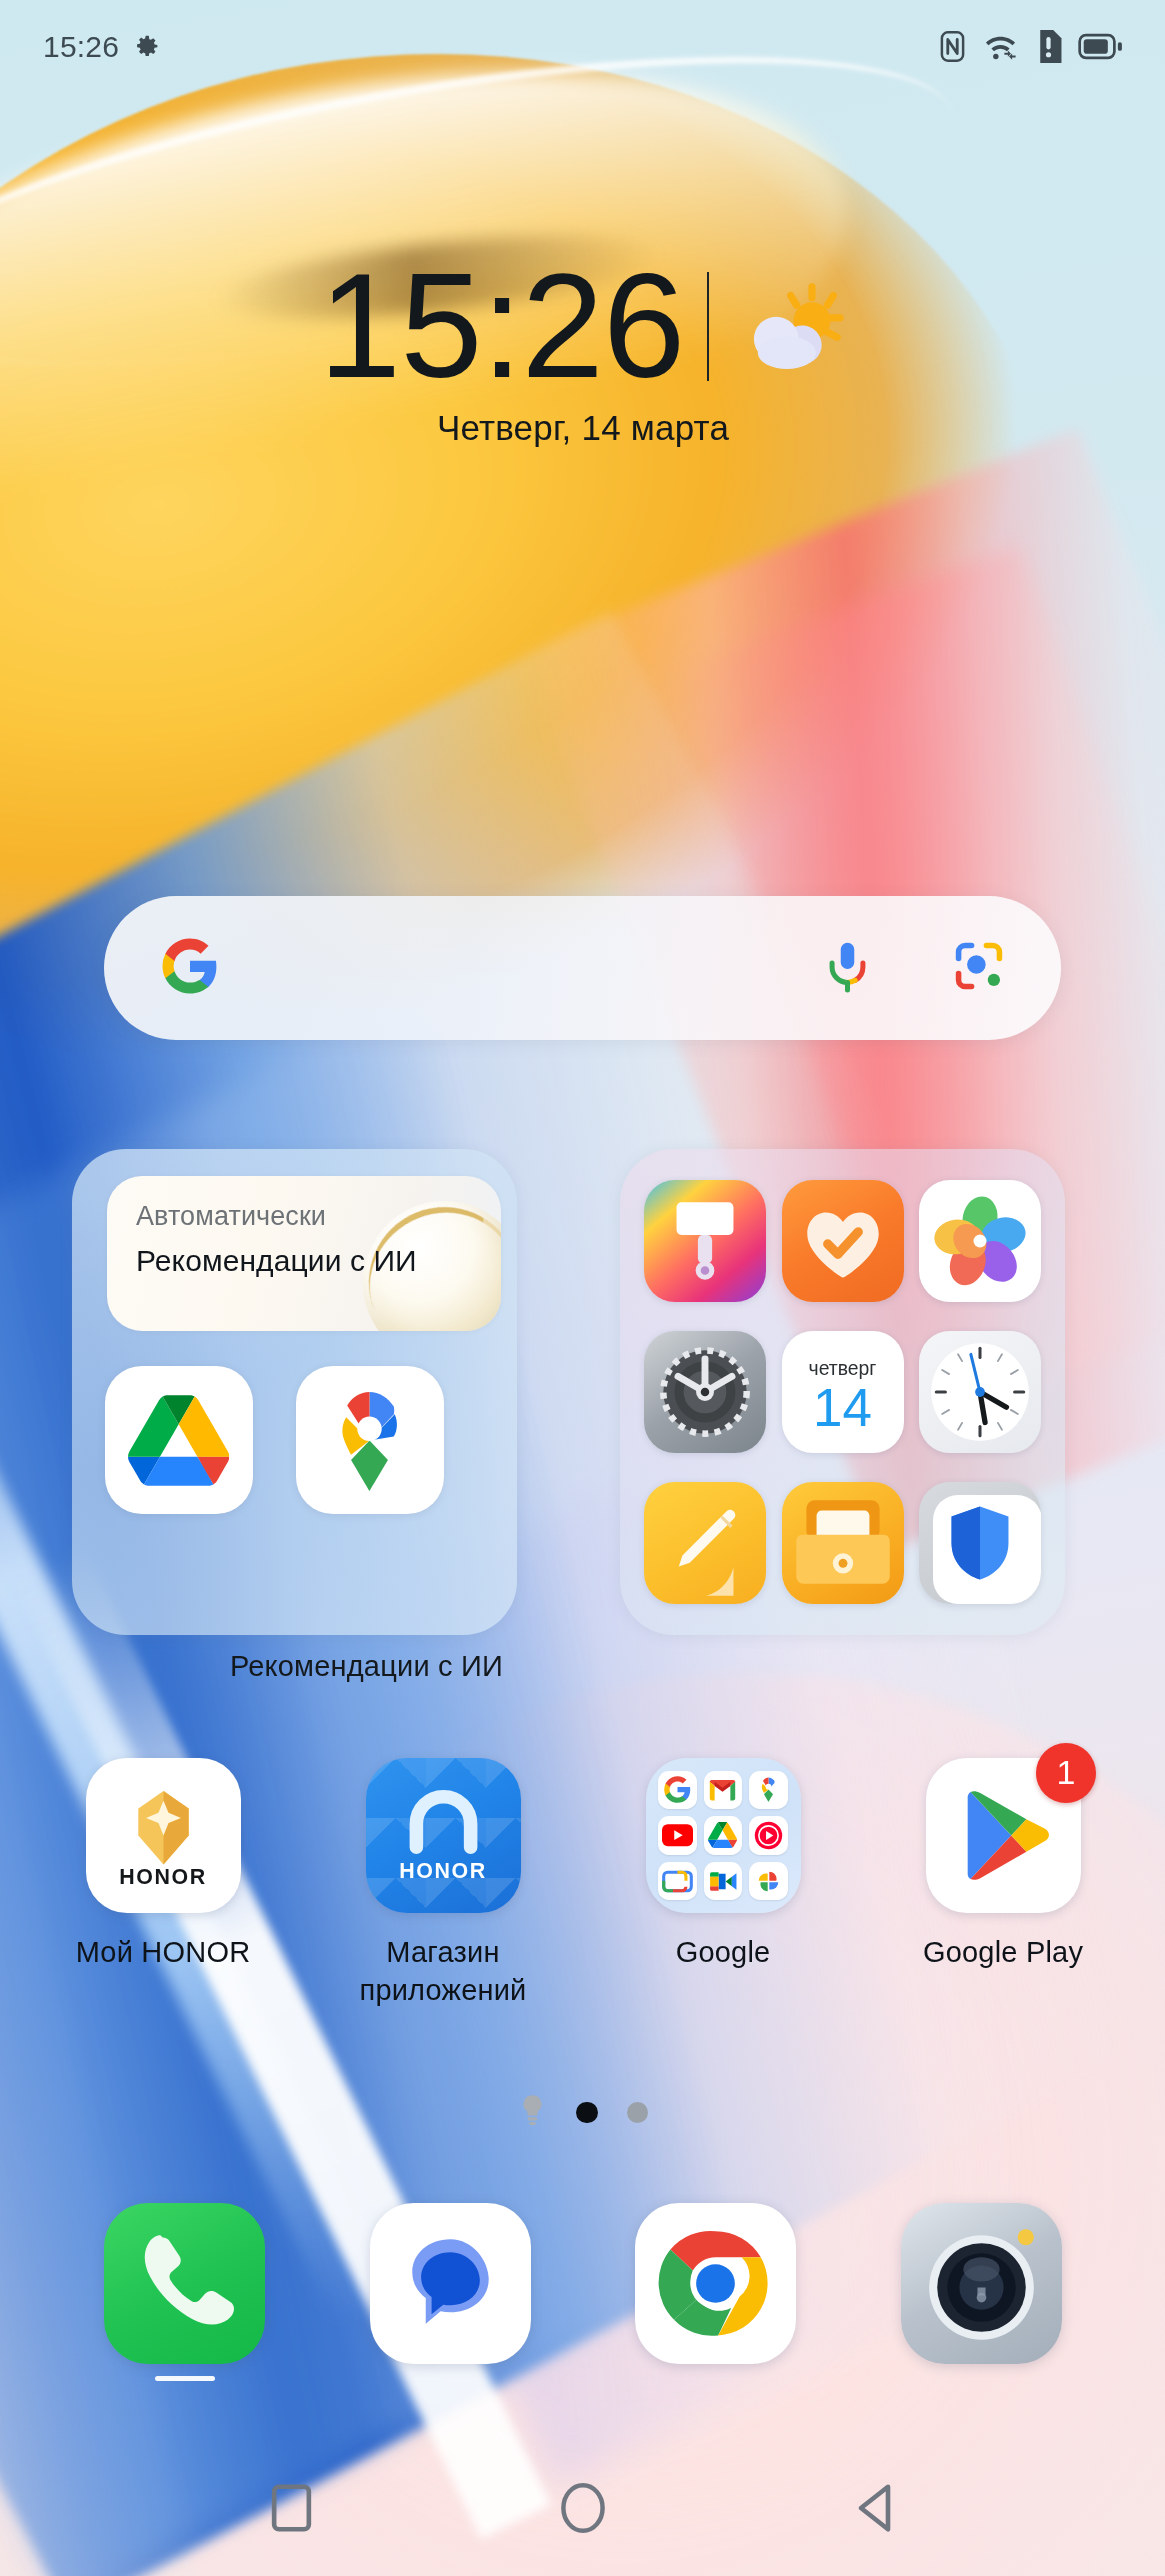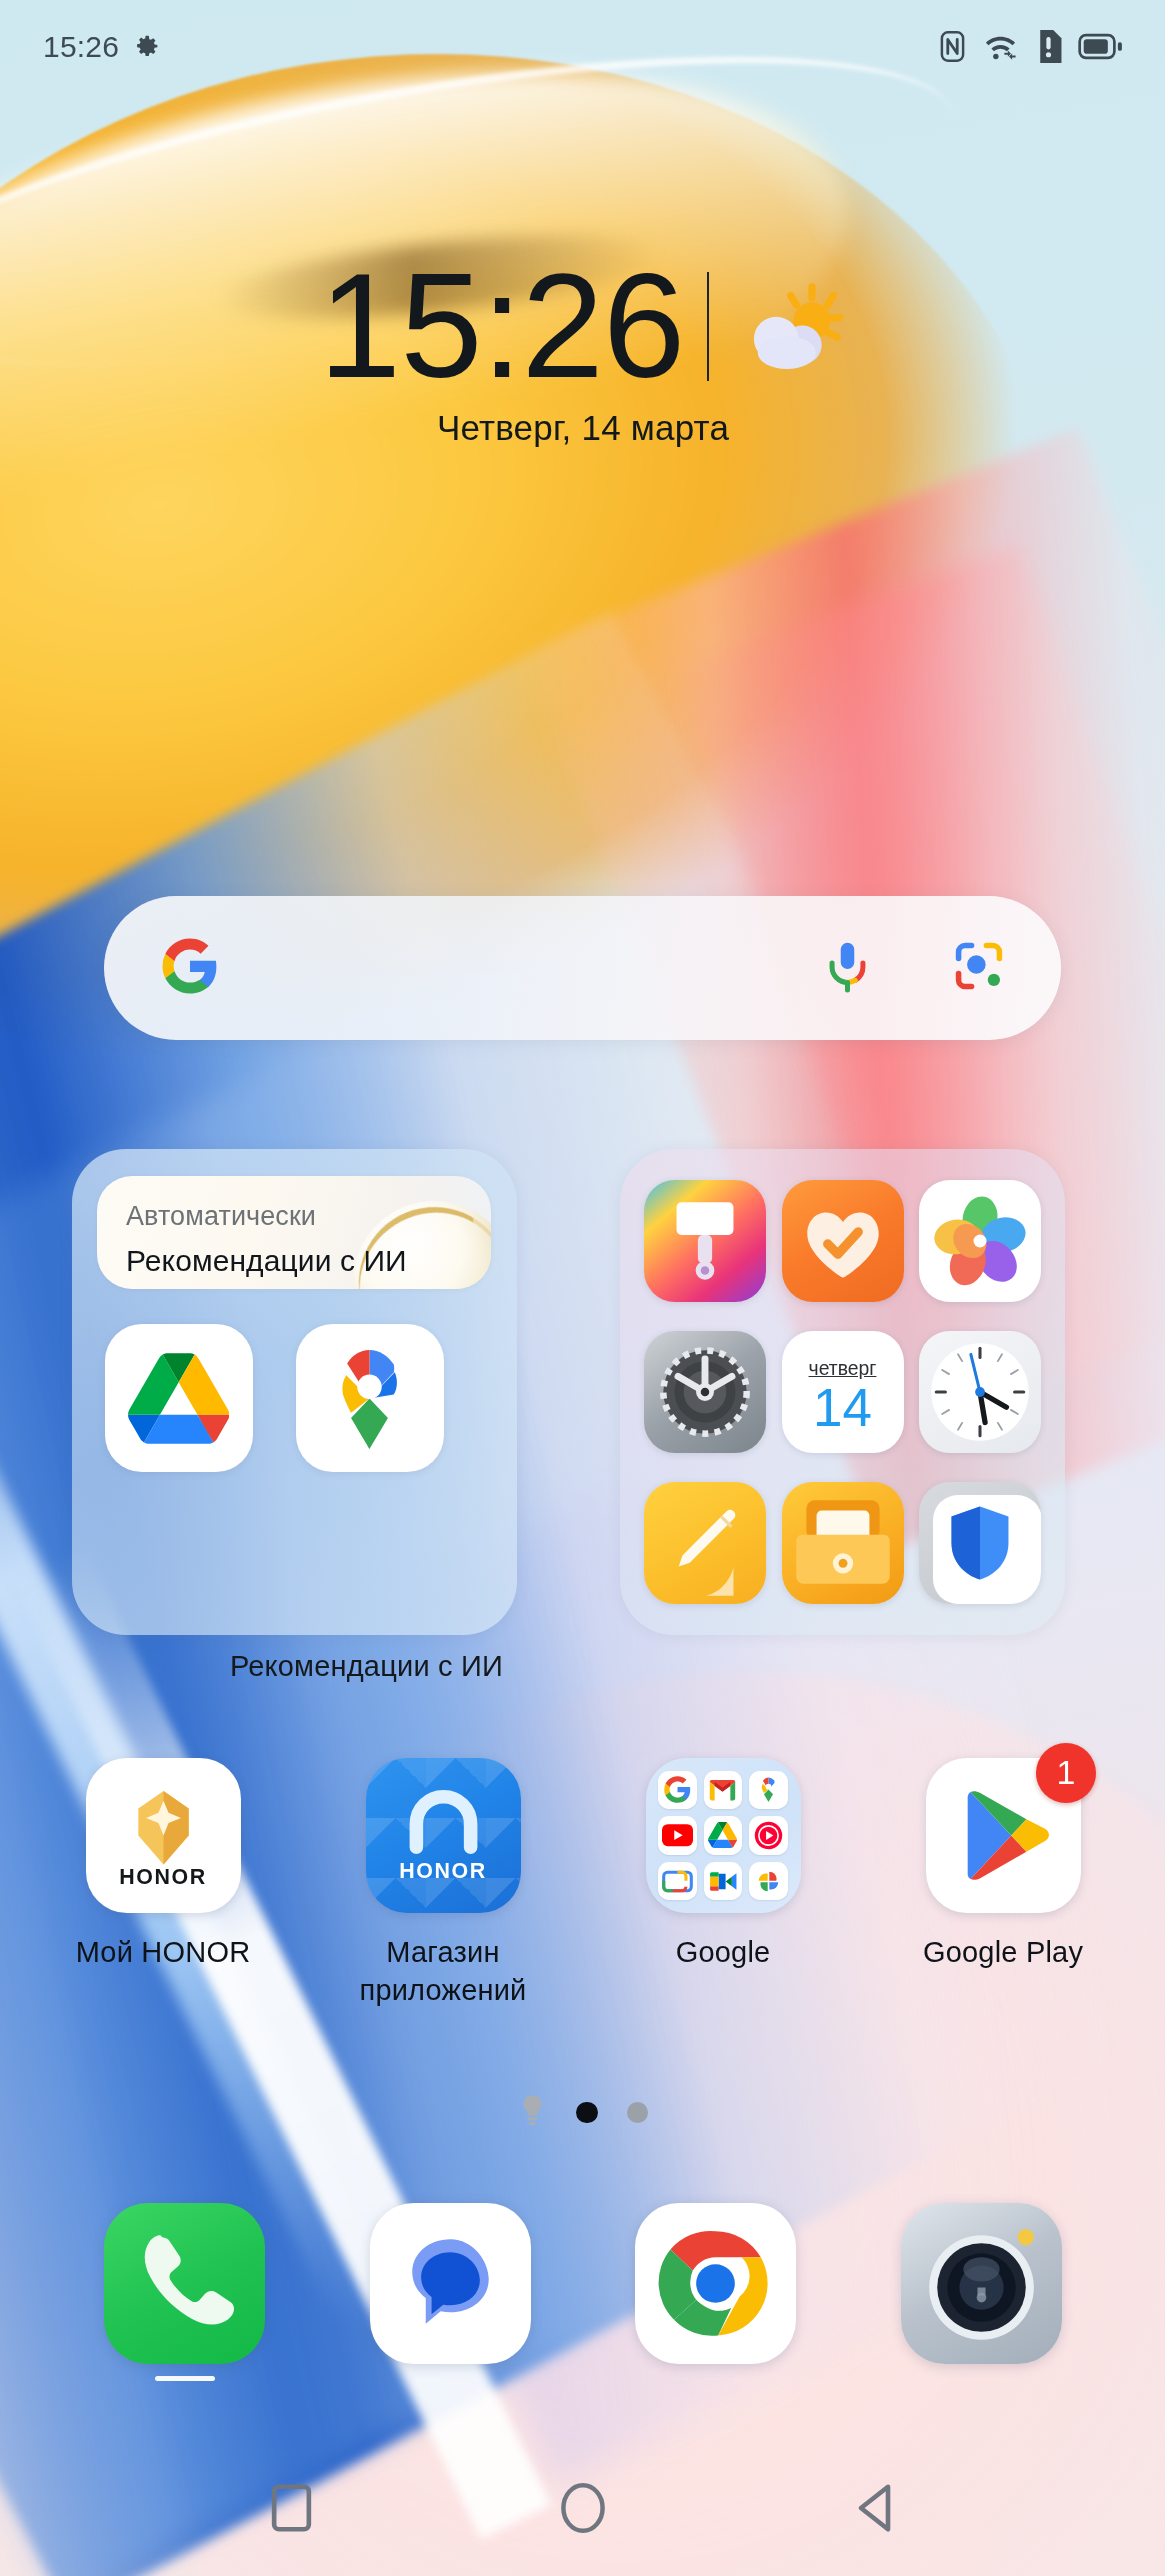--- a/index.html
+++ b/index.html
@@ -171,25 +171,26 @@
   }
   .stack-label {
     position:absolute; width:100%; text-align:center;
     font-size:29px; color:#14191d; letter-spacing:0.2px;
   }
 
   
   #ai-stack { left:72px; top:0; }
   #ai-tile { width:445px; height:486px; padding:27px 25px; }
   #ai-card {
-    width:394px; height:113px; border-radius:35px;
+    width:394px; height:155px; border-radius:35px;
     background:linear-gradient(105deg,#fdfbf5 0%, #fdf9f1 40%, #f6f3ef 72%, #eef1f5 100%);
     position:relative; overflow:hidden;
     padding:25px 29px 0 29px;
     box-shadow:0 1px 5.8px rgba(120,120,130,0.08);
+    margin-left:10px;
   }
   .ai-bubble {
     position:absolute; right:-25px; top:25px; width:163px; height:163px; border-radius:50%;
     background:radial-gradient(circle at 34% 28%, #ffffff 0%, #fdfaf0 34%, #f3ead0 56%, rgba(226,206,150,0.55) 76%, rgba(255,255,255,0) 92%);
     box-shadow:inset -7.8px -9.7px 21.4px rgba(196,166,90,0.35), inset 5.8px 7.8px 17.5px rgba(255,255,255,0.9);
   }
   .ai-bubble::after {
     content:""; position:absolute; inset:5.8px; border-radius:50%;
     border-top:6.8px solid rgba(214,175,80,0.85);
     border-right:3.9px solid rgba(226,196,120,0.5);
@@ -449,21 +450,21 @@
             <rect x="28.3" y="12" width="3.4" height="18" rx="1.6"></rect>
             <rect x="28.3" y="30" width="3.4" height="17" rx="1.6" transform="rotate(120 30 30)"></rect>
             <rect x="28.3" y="30" width="3.4" height="17" rx="1.6" transform="rotate(240 30 30)"></rect>
             <circle cx="30" cy="30" r="4.4"></circle>
           </g>
           <circle cx="30" cy="30" r="2.1" fill="#2c3033"></circle>
         </svg>
       </div>
 
       <div class="mt-icon" style="background:#ffffff;display:flex;flex-direction:column;align-items:center;justify-content:center;">
-        <span style="font-size:19.4px;color:#2b3034;line-height:1;margin-top:11px;text-decoration:underline;">четверг</span>
+        <span style="font-size:19.4px;color:#2b3034;line-height:1;margin-top:11px;">четверг</span>
         <span style="font-size:53px;color:#1f9bf0;line-height:1.05;font-weight:300;margin-top:1.9px;text-align:right;">14</span>
       </div>
 
       <div class="mt-icon" style="background:linear-gradient(150deg,#f4f5f7,#e6e9ee);">
         <svg width="122" height="122" viewBox="0 0 60 60">
           <circle cx="30" cy="30" r="24" fill="#fff"></circle>
           <g stroke="#3c4045" stroke-width="1.5" stroke-linecap="round">
             <line x1="30" y1="8.5" x2="30" y2="13"></line>
               <line x1="30" y1="47" x2="30" y2="51.5"></line>
             <line x1="8.5" y1="30" x2="13" y2="30"></line>

